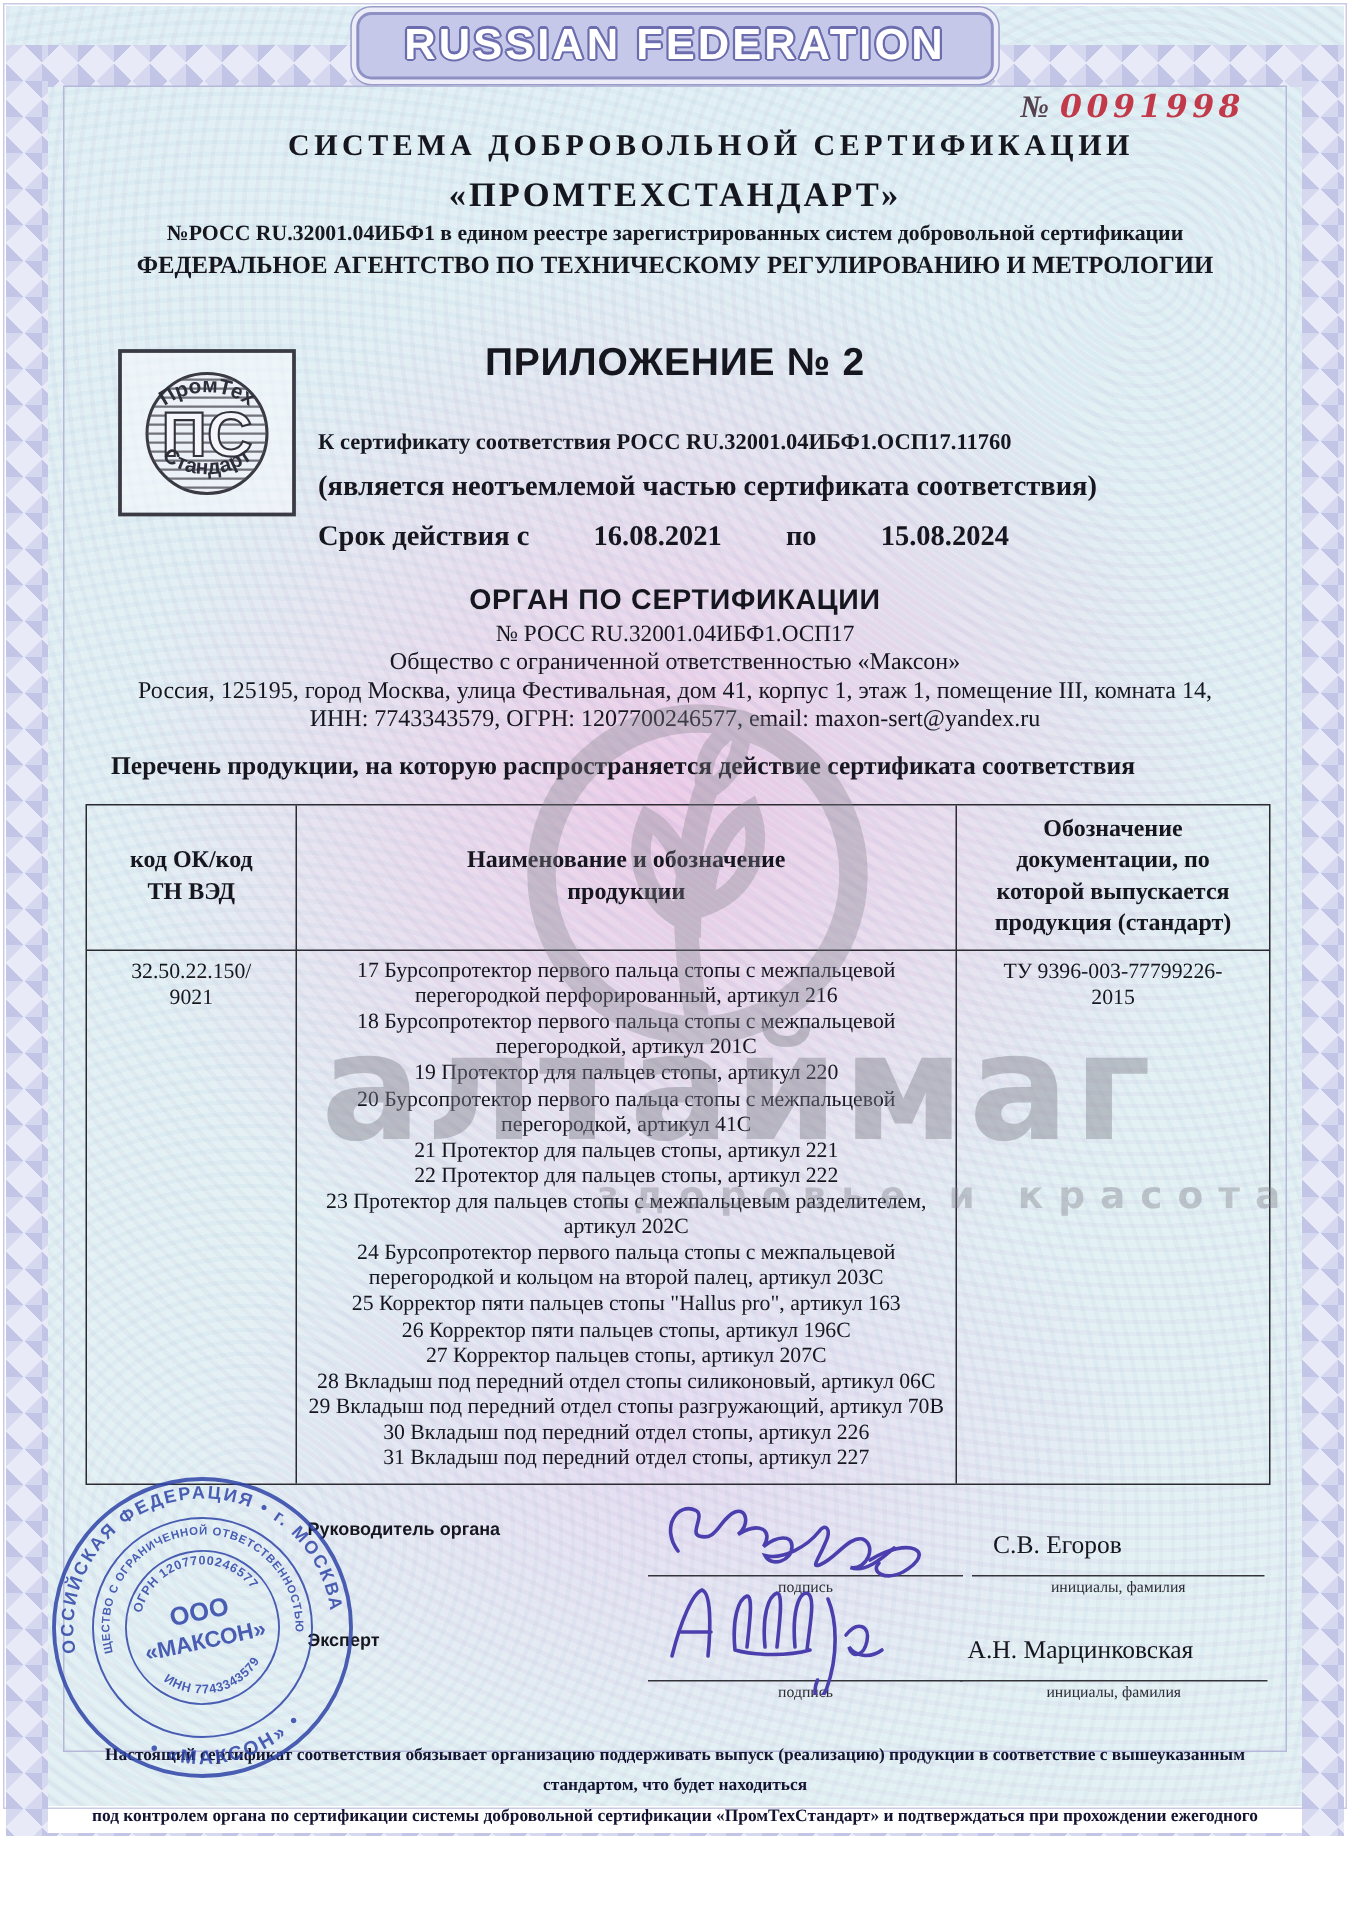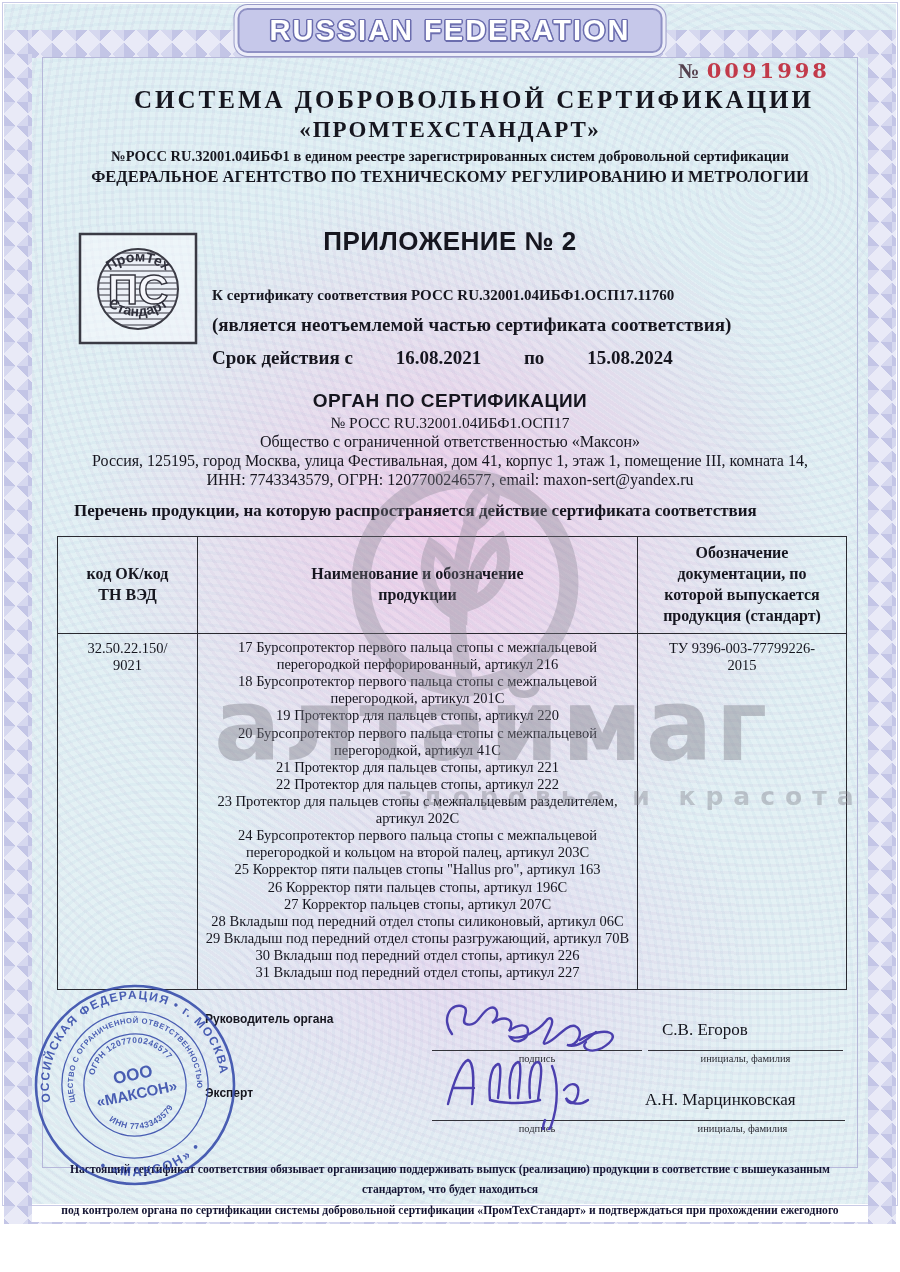--- a/index.html
+++ b/index.html
@@ -37,25 +37,25 @@
   .zz-right{right:4px;}
   
   .banner{position:absolute;top:8px;left:50%;transform:translateX(-50%);
     background:#c6c8ea;border:2px solid #8f91c4;border-radius:10px;
     box-shadow:0 0 0 3px #ecedf9, 0 0 0 4px #9a9cc8;
     padding:4px 30px;font-family:"Liberation Sans","DejaVu Sans",sans-serif;
     font-weight:bold;font-size:29px;letter-spacing:2px;color:#ffffff;white-space:nowrap;
     text-shadow:1.5px 0 #6b6dae,-1.5px 0 #6b6dae,0 1.5px #6b6dae,0 -1.5px #6b6dae,
                 1px 1px #6b6dae,-1px -1px #6b6dae,1px -1px #6b6dae,-1px 1px #6b6dae;}
   
-  .serial{position:absolute;top:58px;right:70px;font-size:21px;font-weight:bold;letter-spacing:1px;}
+  .serial{position:absolute;top:58px;right:70px;font-size:21px;font-weight:bold;letter-spacing:1px;font-style:italic;}
   .serial .num{color:#c23a4a;letter-spacing:3px;font-family:"DejaVu Serif",serif;}
   .serial .pref{color:#55414e;}
   .t-center{position:absolute;left:0;right:0;text-align:center;}
-  .title1{top:86px;font-size:25px;font-weight:bold;letter-spacing:3px;padding-left:48px;}
+  .title1{top:86px;font-size:20px;font-weight:bold;letter-spacing:3px;padding-left:48px;}
   .title2{top:117px;font-size:23px;font-weight:bold;letter-spacing:2px;}
   .registry{top:148px;font-size:14.5px;font-weight:bold;}
   .agency{top:167px;font-size:16.5px;font-weight:bold;}
   .annex-title{top:226px;font-family:"Liberation Sans","DejaVu Sans",sans-serif;font-size:26px;font-weight:bold;letter-spacing:.5px;}
   .certref1{position:absolute;left:212px;top:287px;font-size:15px;font-weight:bold;}
   .certref2{position:absolute;left:212px;top:314px;font-size:19px;font-weight:bold;}
   .validity{position:absolute;left:212px;top:347px;font-size:19px;font-weight:bold;}
   .validity span{margin-right:38px;}
   .organ-h{top:390px;font-family:"Liberation Sans","DejaVu Sans",sans-serif;font-size:19px;font-weight:bold;letter-spacing:.5px;}
   .organ-num{top:414px;font-size:15.5px;}

